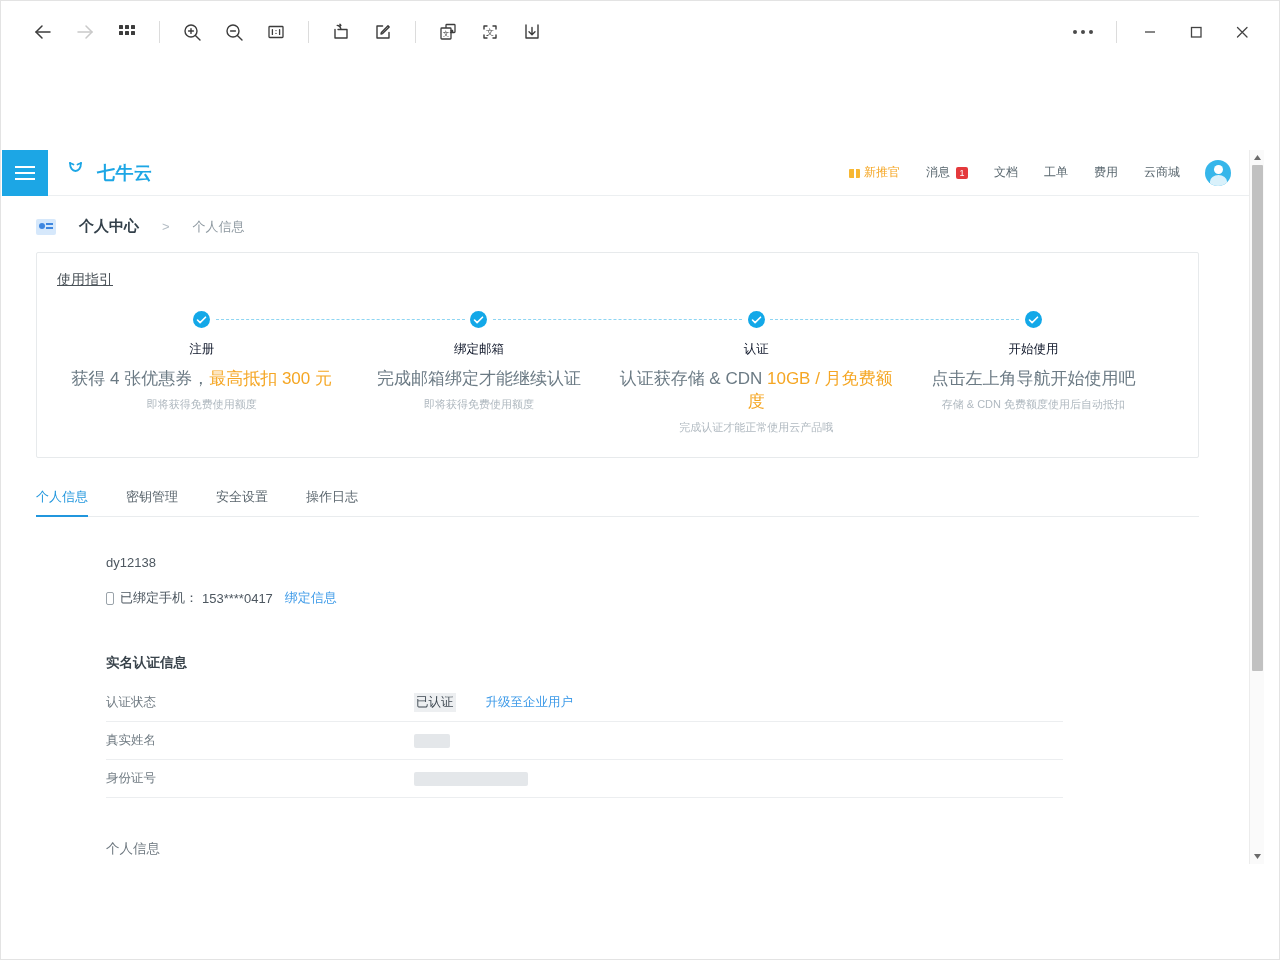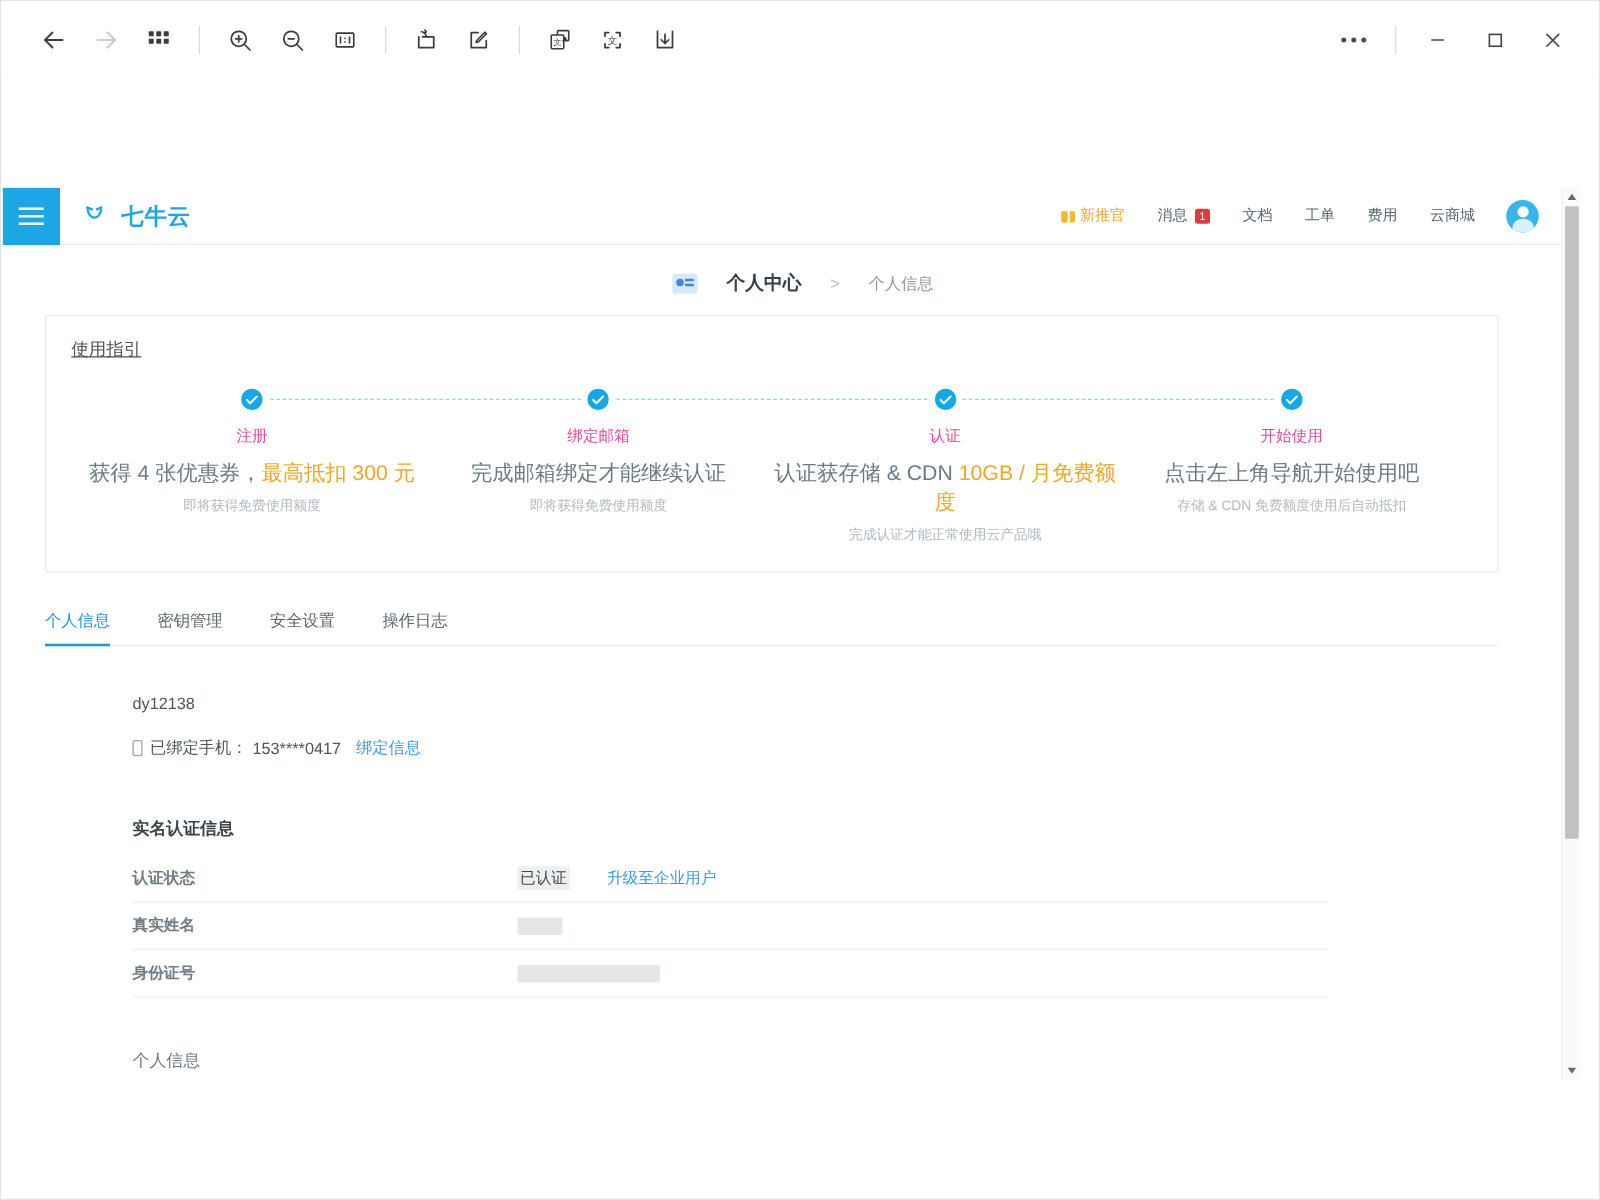--- a/index.html
+++ b/index.html
@@ -70,21 +70,21 @@
   .burger {
     width: 46px; height: 46px; background: #1ca6e5;
     display: flex; align-items: center; justify-content: center;
     flex: 0 0 46px; cursor: pointer;
   }
   .burger span {
     display:block; width: 20px; height: 2px; background:#fff;
     box-shadow: 0 -6px 0 #fff, 0 6px 0 #fff;
   }
   .brand {
-    display: flex; align-items: center; gap: 7px;
+    display: flex; gap: 7px;
     padding-left: 20px; cursor: pointer;
   }
   .brand-text { color: #1ca6e5; font-size: 18px; font-weight: 700; letter-spacing: .5px; }
   .hdr-nav { margin-left: auto; display: flex; align-items: center; padding-right: 18px; }
   .nav-item {
     font-size: 12px; color: #58666e; padding: 0 13px;
     cursor: pointer; display: flex; align-items: center; gap: 4px;
     white-space: nowrap;
   }
   .nav-item.promo { color: #f5a623; }
@@ -113,21 +113,20 @@
   }
   .avatar::after {
     content:""; position:absolute; left:50%; top:15px; width:17px; height:13px;
     margin-left:-8.5px; border-radius:50% 50% 0 0; background:#d9f1fb;
   }
 
   
   .crumbbar {
     display:flex; align-items:center; gap:23px;
     padding: 21px 0 16px 34px;
-    justify-content: center;
   }
   .crumb-icon {
     width:20px; height:16px; border-radius:2px; background:#d6e8fb;
     position:relative; flex:0 0 20px;
   }
   .crumb-icon::before {
     content:""; position:absolute; left:3px; top:4px; width:6px; height:6px;
     border-radius:50%; background:#3f87e0;
   }
   .crumb-icon::after {
@@ -155,21 +154,21 @@
     width: 17px; height: 17px; border-radius: 50%; background:#13a8e8;
     margin: 0 auto; position: relative; z-index: 2;
   }
   .step-dot svg { position:absolute; left:3px; top:3.5px; }
   .step-line {
     position:absolute; top: 8px; height: 0;
     border-top: 1px dashed #8fd5f2; z-index: 1;
     left: calc(50% + 14px); right: calc(-50% + 14px);
   }
   .step:last-child .step-line { display:none; }
-  .step-name { font-size: 12.5px; color: #ec4899; margin-top: 13px; font-weight: 500; }
+  .step-name { font-size: 12.5px; color: #0f172a; margin-top: 13px; font-weight: 500; }
   .step-d1 { font-size: 17px; color: #6b7a84; margin-top: 9px; }
   .step-d1 em { font-style: normal; color: #f5a623; }
   .step-d2 { font-size: 11px; color: #b0b9c0; margin-top: 7px; }
 
   
   .tabs {
     margin: 24px 50px 0 34px;
     border-bottom: 1px solid #e9ecee;
     display: flex; gap: 0;
   }
@@ -195,21 +194,21 @@
     display:inline-block; margin-right:2px; flex:0 0 8px;
   }
   .link { color:#3d9ae8; cursor:pointer; margin-left:8px; }
 
   .sec-title { font-size:13.5px; color:#39434b; font-weight:700; margin-top:47px; }
   .rows { margin-top: 12px; width: 957px; }
   .row {
     display:flex; align-items:center; height:38px;
     border-bottom:1px solid #eceef0;
   }
-  .row .lbl { width: 308px; font-size:12.5px; color:#707b83;font-weight:bold; }
+  .row .lbl { width: 308px; font-size:12.5px; color:#707b83; }
   .row .val { font-size:12.5px; color:#3f4952; display:flex; align-items:center; gap:22px; }
   .redact { height:14px; background:#e4e7ea; border-radius:2px; }
   .redact.w1 { width:36px; }
   .redact.w2 { width:114px; }
   .hl { background:#edeff1; padding:1px 2px; }
 
   .sec-title2 { font-size:13.5px; color:#6d777f; margin-top:42px; }
   .frow { display:flex; align-items:center; height:56px; border-bottom:1px solid #f0f2f4; }
   .frow .lbl { width: 308px; font-size:12.5px; color:#707b83; }
   .txtinput {

